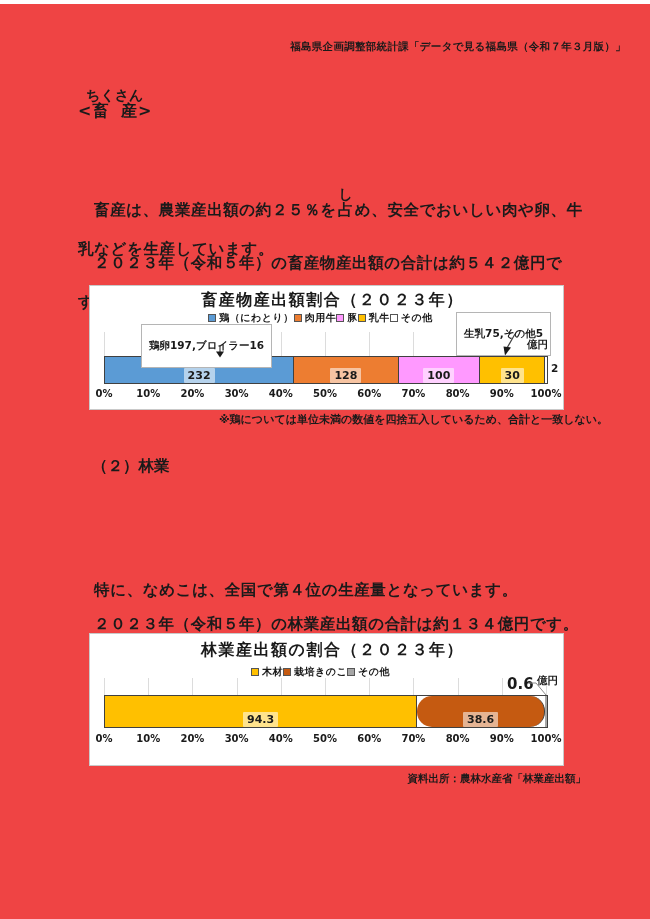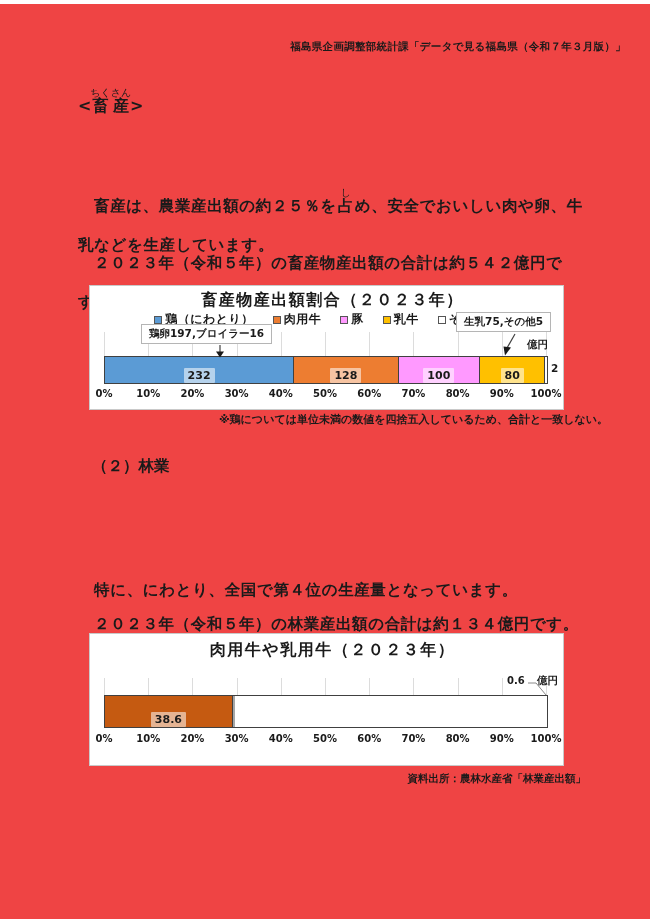--- a/index.html
+++ b/index.html
@@ -1,44 +1,44 @@
 <!DOCTYPE html>
 <html><head>
 <meta charset="utf-8">
 <style>
   html,body{margin:0;padding:0;background:#ffffff;}
   .page{position:relative;width:650px;height:919px;margin:4px auto;background:#ef4444;
         font-family:"DejaVu Sans",sans-serif;font-weight:bold;color:#1a1a1a;overflow:hidden;}
   .abs{position:absolute;}
   .hdr{top:36px;right:24px;font-size:10.5px;letter-spacing:0.3px;}
   .sec-heading{top:84px;left:78px;font-size:16px;}
-  .sec-heading rt,.body rt{font-size:10px;font-weight:normal;letter-spacing:0;}
+  .sec-heading rt,.body rt{font-size:14px;font-weight:bold;letter-spacing:0;}
   ruby{ruby-position:over;margin:0 1px;}
   .body{left:78px;width:508px;font-size:15.5px;line-height:39px;letter-spacing:0.6px;margin:0;}
   .f-heading{top:452px;left:92px;font-size:15.5px;}
   
   .chart-box{left:89px;width:473px;background:#ffffff;border:1px solid #c9c9c9;}
   .c-title{position:absolute;left:12px;right:0;text-align:center;font-size:16px;letter-spacing:1.5px;}
   .legend{position:absolute;left:0;right:12px;display:flex;justify-content:center;align-items:center;
-          gap:19px;font-size:12px;letter-spacing:0.5px;}
+          gap:0;font-size:10px;letter-spacing:0.5px;}
   .leg-item{display:flex;align-items:center;gap:3px;}
   .leg-sq{display:inline-block;width:8px;height:8px;border:1px solid #555;box-sizing:border-box;}
   .grid{position:absolute;}
   .gridline{position:absolute;top:0;bottom:0;width:1px;background:#dcdcdc;}
   .bar{position:absolute;display:flex;border:1px solid #404040;box-sizing:content-box;background:#fff;}
   .seg{height:100%;display:flex;align-items:flex-end;justify-content:center;border-right:1px solid #404040;box-sizing:border-box;}
   .seg:last-child{border-right:none;}
   .chip{background:rgba(255,255,255,0.55);padding:0 4px;font-size:11px;line-height:15px;border-radius:1px;}
   .axis{position:absolute;height:14px;}
   .tick{position:absolute;transform:translateX(-50%);font-size:10px;white-space:nowrap;}
-  .callout{position:absolute;background:#fff;border:1px solid #b5b5b5;padding:2px 7px;
+  .callout{position:absolute;background:#fff;border:1px solid #b5b5b5;padding:14px 7px;
            font-size:10.5px;white-space:nowrap;z-index:3;}
   .unit{position:absolute;font-size:10.5px;z-index:3;}
   .outlabel{position:absolute;font-size:10.5px;z-index:3;}
-  .small-val{position:absolute;font-size:10px;z-index:3;}
+  .small-val{position:absolute;font-size:15px;z-index:3;}
   .arr{position:absolute;z-index:4;overflow:visible;}
   .note-block{top:408px;right:42px;text-align:right;font-size:11px;line-height:15px;}
   .src2{top:768px;right:64px;font-size:10.5px;}
   .pagenum{top:852px;left:0;width:100%;text-align:center;font-size:12px;font-weight:normal;
            font-family:"DejaVu Serif",serif;}
 </style>
 </head>
 <body>
 
 <div class="page">
@@ -104,21 +104,21 @@
         <div class="seg" style="width: 42.8044%; background: rgb(91, 155, 213);">
           <span class="chip">232</span>
         </div>
         <div class="seg" style="width: 23.6162%; background: rgb(237, 125, 49);">
           <span class="chip">128</span>
         </div>
         <div class="seg" style="width: 18.4502%; background: rgb(255, 153, 255);">
           <span class="chip">100</span>
         </div>
         <div class="seg" style="width: 14.7601%; background: rgb(255, 192, 0);">
-          <span class="chip">80</span>
+          <span class="chip">30</span>
         </div>
         <div class="seg" style="width: 0.369004%; background: rgb(255, 255, 255);"></div>
       </div>
     <div class="outlabel" style="left:461px;top:76px;">2</div>
     <div class="axis" style="left:14px;width:442px;top:102px;">
         <span class="tick" style="left: 0%;">0%</span>
         <span class="tick" style="left: 10%;">10%</span>
         <span class="tick" style="left: 20%;">20%</span>
         <span class="tick" style="left: 30%;">30%</span>
         <span class="tick" style="left: 40%;">40%</span>
@@ -130,45 +130,62 @@
         <span class="tick" style="left: 100%;">100%</span>
       </div>
   </div>
 
   <div class="abs note-block">
     <div>※鶏については単位未満の数値を四捨五入しているため、合計と一致しない。</div>
   </div>
 
   <div class="abs f-heading">（２）林業</div>
 
-  <p class="abs body" style="top:567px;">　特に、にわとり、全国で第４位の生産量となっています。</p>
+  <p class="abs body" style="top:567px;">　特に、なめこは、全国で第４位の生産量となっています。</p>
   <p class="abs body" style="top:601px;">　２０２３年（令和５年）の林業産出額の合計は約１３４億円です。</p>
 
   <div class="abs chart-box" style="top:629px;height:131px;">
-    <div class="c-title" style="top:6px;">肉用牛や乳用牛（２０２３年）</div>
+    <div class="c-title" style="top:6px;">林業産出額の割合（２０２３年）</div>
+    <div class="legend" style="top:31px;">
+        <span class="leg-item">
+          <span class="leg-sq" style="background: rgb(255, 192, 0);"></span>
+          <span>木材</span>
+        </span>
+        <span class="leg-item">
+          <span class="leg-sq" style="background: rgb(197, 90, 17);"></span>
+          <span>栽培きのこ</span>
+        </span>
+        <span class="leg-item">
+          <span class="leg-sq" style="background: rgb(166, 166, 166);"></span>
+          <span>その他</span>
+        </span>
+      </div>
     <div class="grid" style="left:14px;width:442px;top:44px;height:49px;">
         <div class="gridline" style="left: 0%;"></div>
         <div class="gridline" style="left: 10%;"></div>
         <div class="gridline" style="left: 20%;"></div>
         <div class="gridline" style="left: 30%;"></div>
         <div class="gridline" style="left: 40%;"></div>
         <div class="gridline" style="left: 50%;"></div>
         <div class="gridline" style="left: 60%;"></div>
         <div class="gridline" style="left: 70%;"></div>
         <div class="gridline" style="left: 80%;"></div>
         <div class="gridline" style="left: 90%;"></div>
         <div class="gridline" style="left: 100%;"></div>
       </div>
     <div class="small-val" style="left:417px;top:41px;">0.6</div>
     <svg class="arr" style="left:436px;top:46px;" width="26" height="18">
       <path d="M2,3 L10,3 L20,15" stroke="#8a8a8a" stroke-width="1" fill="none"></path>
     </svg>
     <div class="unit" style="left:447px;top:40px;">億円</div>
     <div class="bar" style="left:14px;top:61px;width:442px;height:31px;">
-        <div class="seg" style="width: 28.9139%; background: rgb(197, 90, 17);">
+        <div class="seg" style="width: 70.6367%; background: rgb(255, 192, 0);">
+          <span class="chip">94.3</span>
+        </div>
+        <div class="seg" style="width: 28.9139%; background: rgb(197, 90, 17); border-radius: 15px;">
           <span class="chip">38.6</span>
         </div>
         <div class="seg" style="width: 0.449438%; background: rgb(166, 166, 166);"></div>
       </div>
     <div class="axis" style="left:14px;width:442px;top:99px;">
         <span class="tick" style="left: 0%;">0%</span>
         <span class="tick" style="left: 10%;">10%</span>
         <span class="tick" style="left: 20%;">20%</span>
         <span class="tick" style="left: 30%;">30%</span>
         <span class="tick" style="left: 40%;">40%</span>

